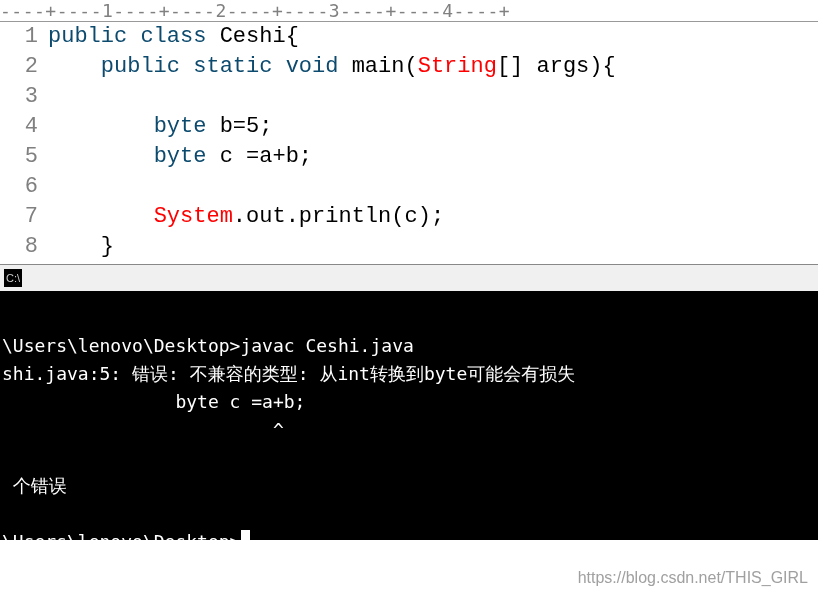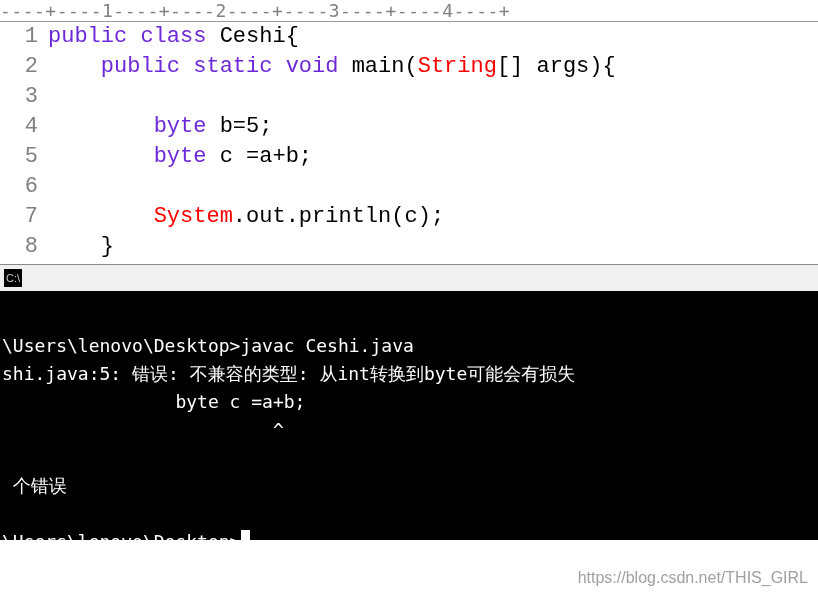--- a/index.html
+++ b/index.html
@@ -37,21 +37,21 @@
       padding-right: 10px;
       color: #808080;
       font-size: 22px;
       user-select: none;
     }
     .code {
       font-size: 22px;
       white-space: pre;
       font-family: Consolas, 'Courier New', monospace;
     }
-    .kw { color: #6d28d9; }
+    .kw { color: #0c4a6e; }
     .type { color: #ff0000; }
     .plain { color: #000; }
     .sysred { color: #ff0000; }
     
     .cmd-title {
       height: 28px;
       background: #f0f0f0;
       border-top: 1px solid #888;
       border-bottom: 1px solid #000;
       display: flex;

